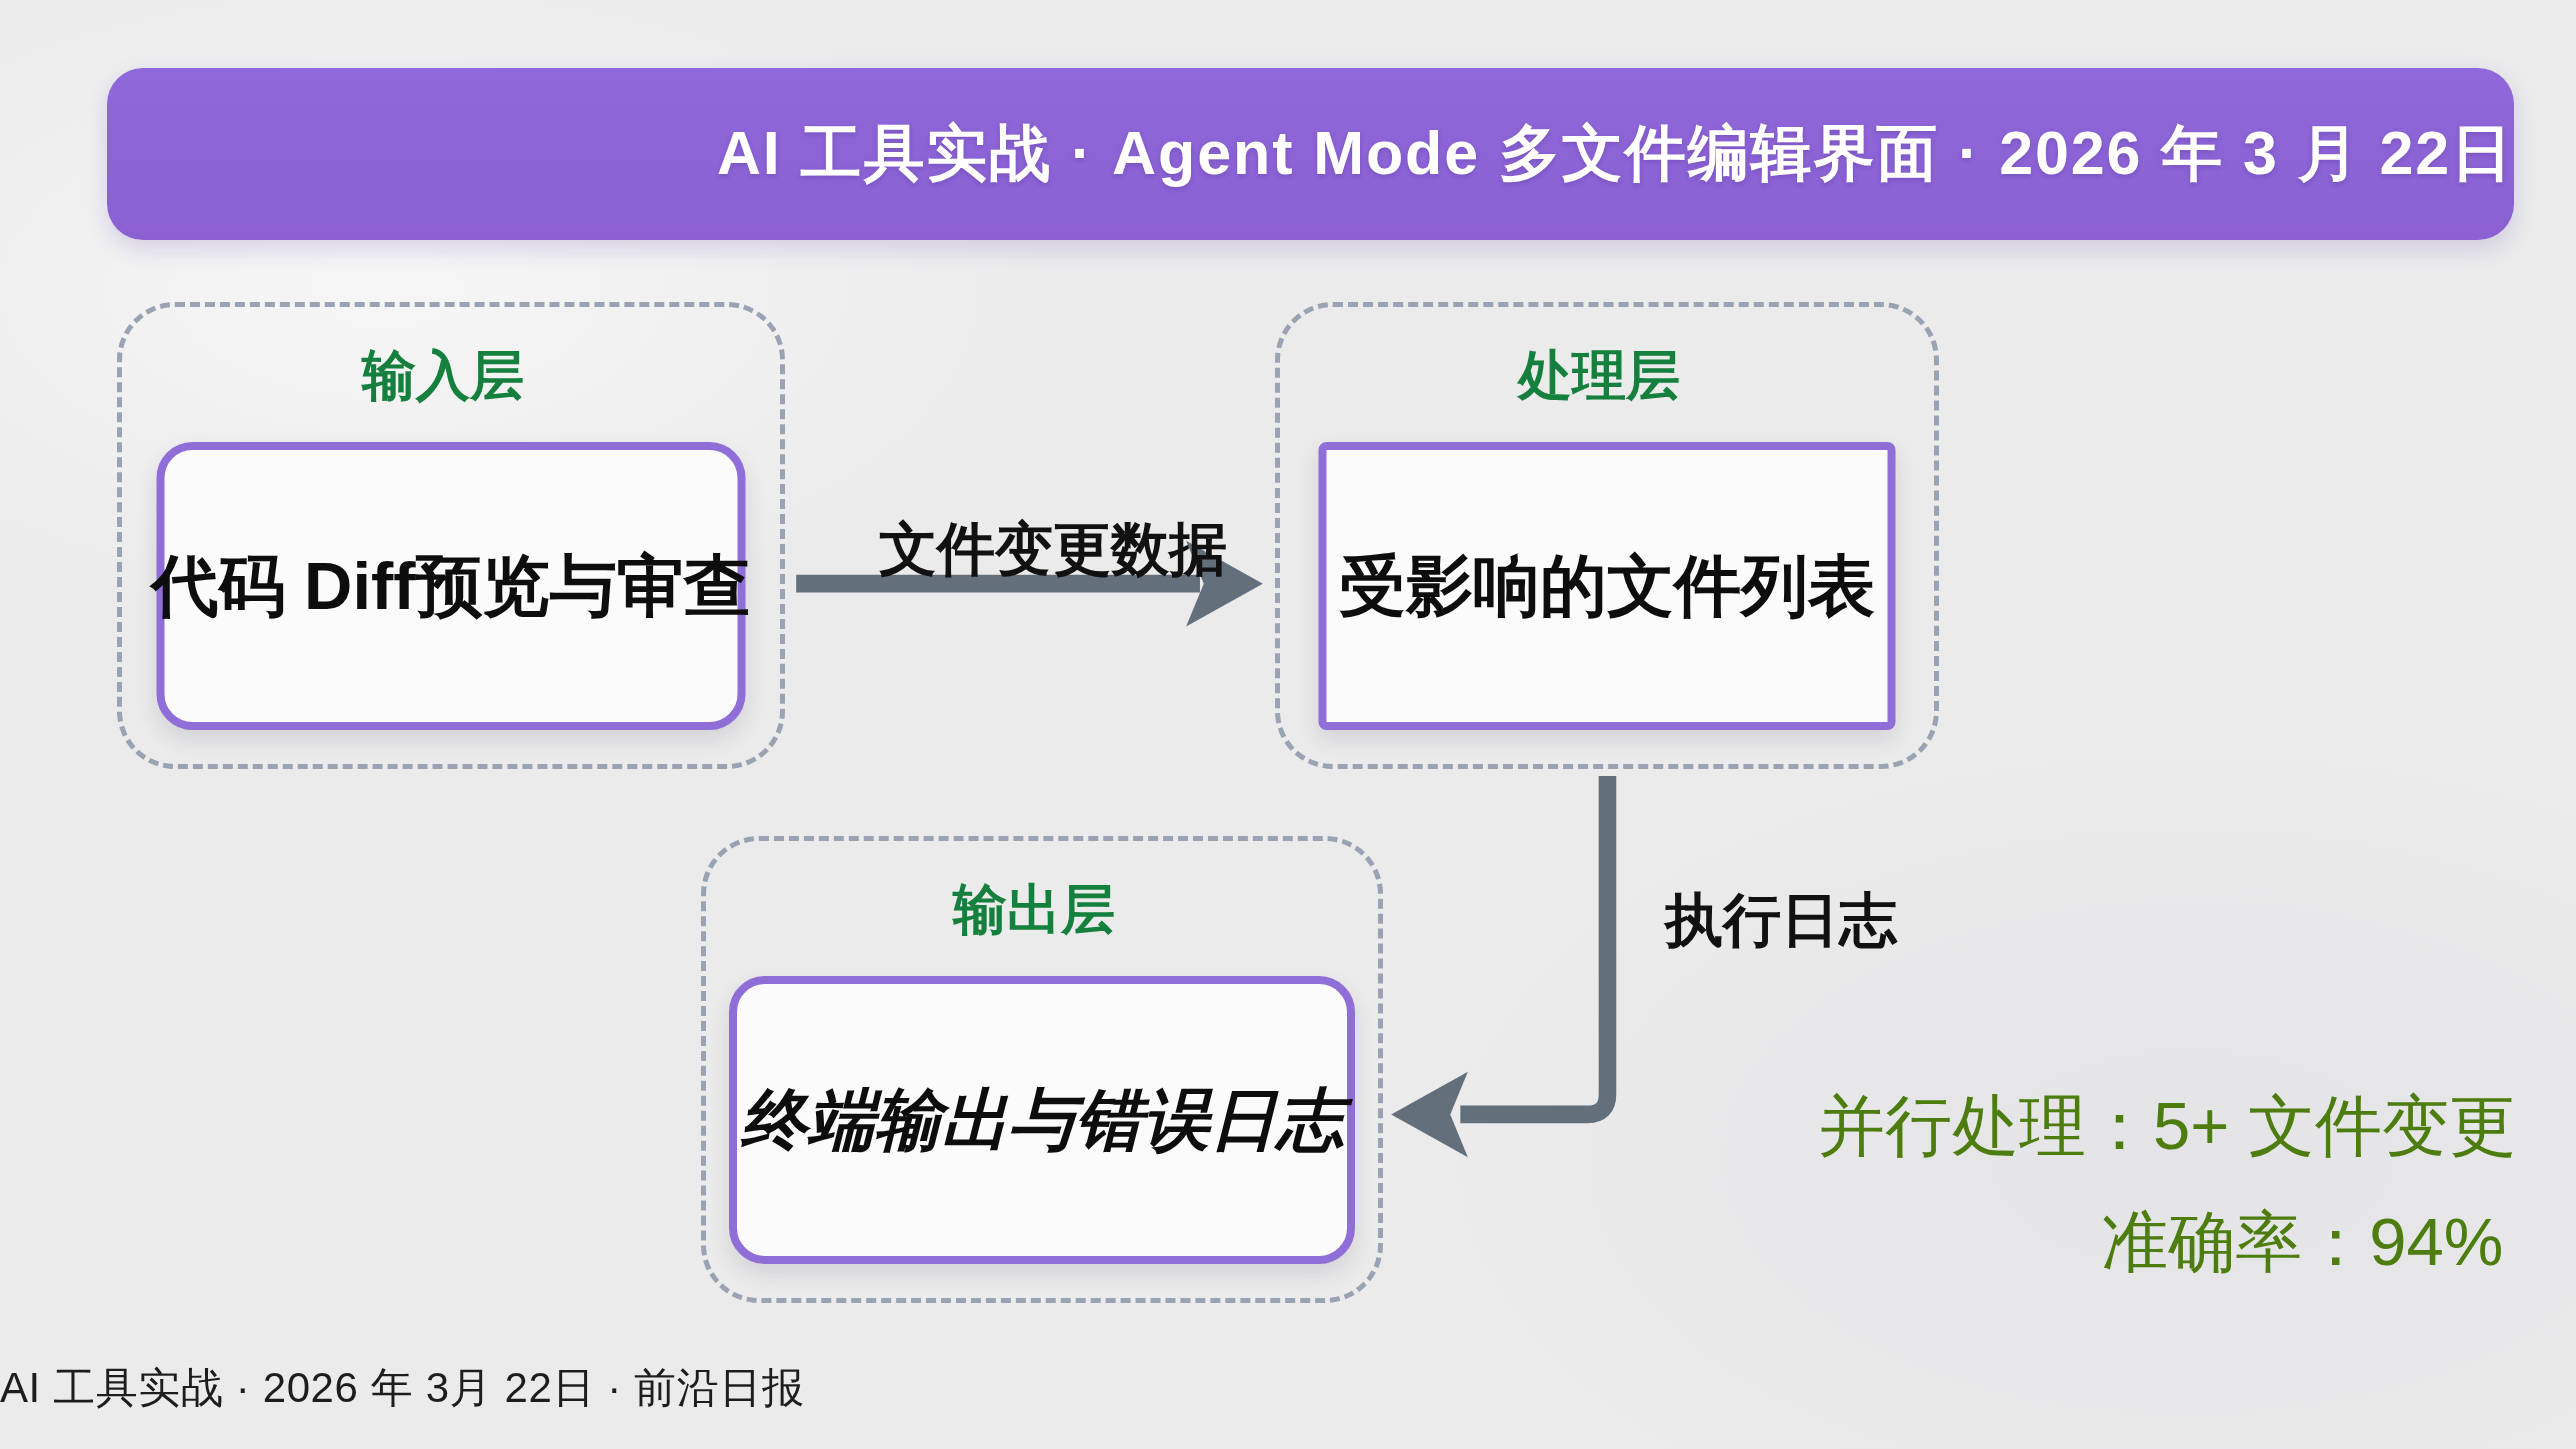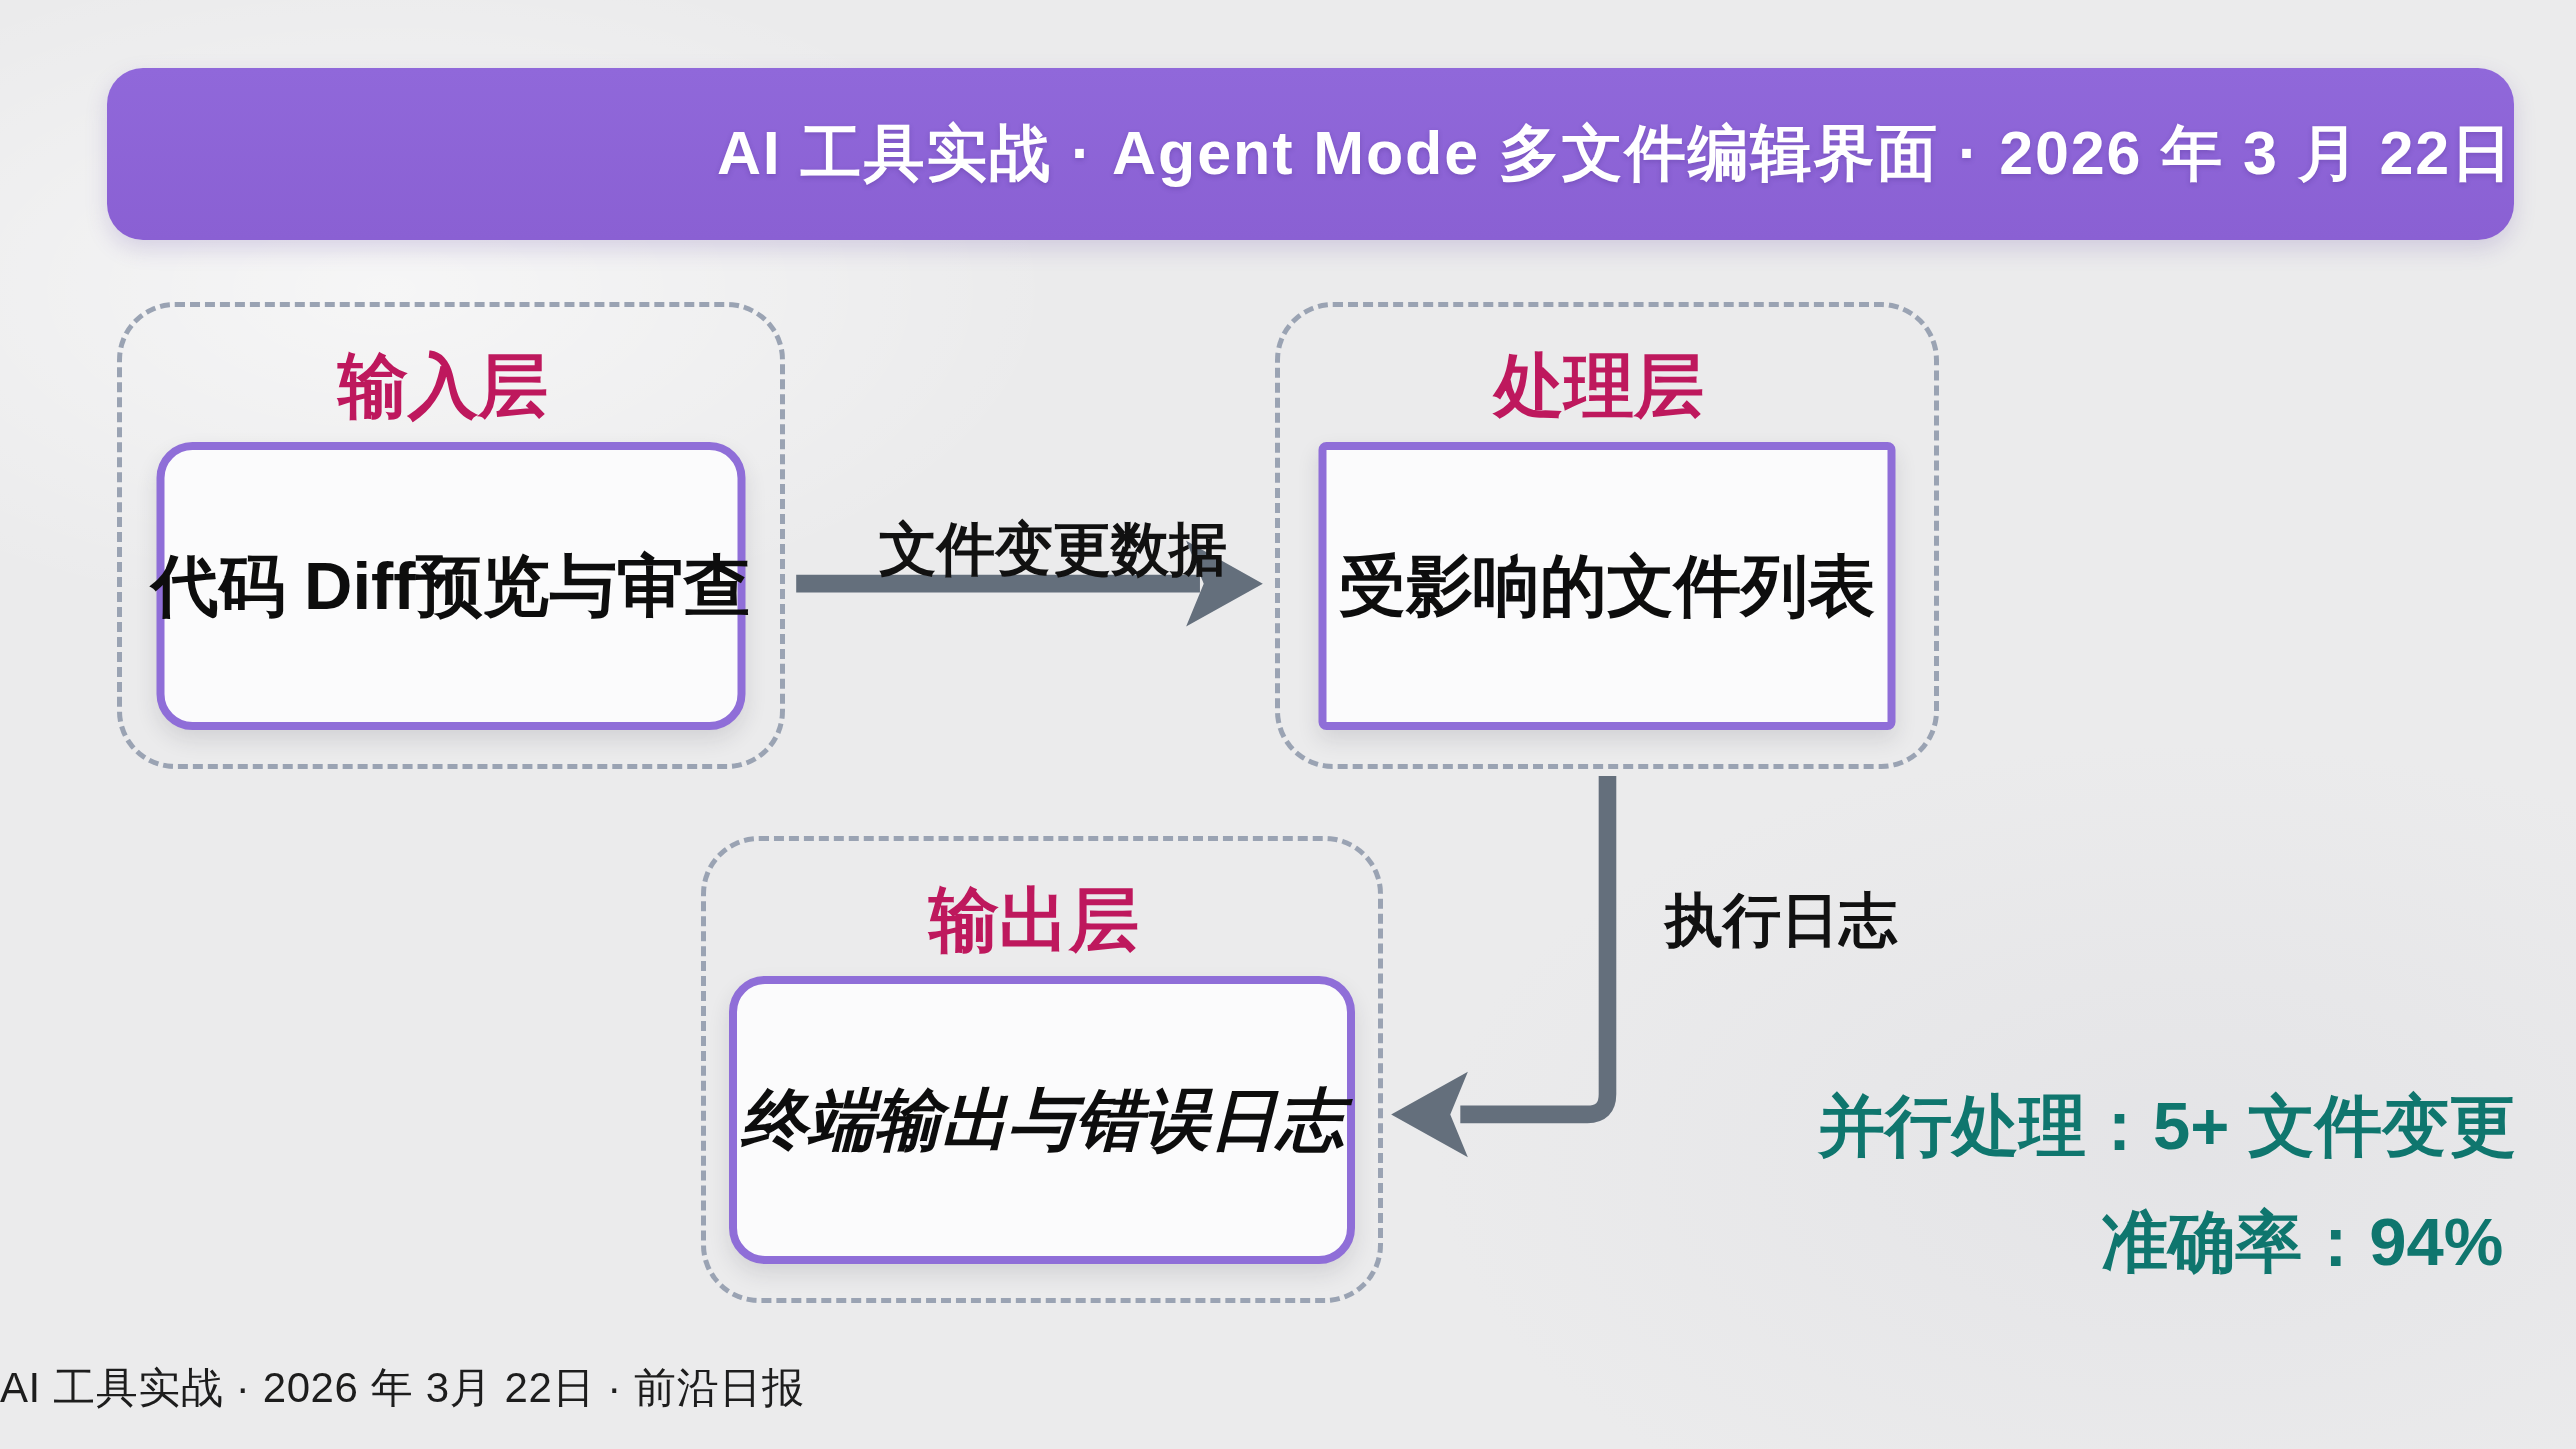--- a/index.html
+++ b/index.html
@@ -47,23 +47,23 @@
   }
   .layer-box.input   { left: 117px;  top: 302px;  width: 668px; height: 467px; }
   .layer-box.process { left: 1275px; top: 302px;  width: 664px; height: 467px; }
   .layer-box.output  { left: 701px; top: 836px; width: 682px; height: 467px; }
 
   .layer-title {
     position: absolute;
     left: 0; right: 16px;
     top: 33px;
     text-align: center;
-    font-size: 70px;
+    font-size: 54px;
     font-weight: bold;
-    color: #be185d;
+    color: #15803d;
   }
 
   .node-card {
     position: absolute;
     left: 50%;
     transform: translateX(-50%);
     background: #fbfbfc;
     border: 8.8px solid #8f6ed8;
     border-radius: 36px;
     box-sizing: border-box;
@@ -111,22 +111,22 @@
   }
 
   
   .stats {
     position: absolute;
     right: 60px; top: 1082px;
     text-align: right;
   }
   .stat-line {
     font-size: 67px;
-    font-weight: bold;
-    color: #0f766e;
+    font-weight: normal;
+    color: #4d7c0f;
     line-height: 1.3;
     white-space: nowrap;
   }
   .stat-line.second {
     margin-top: 29px;
     padding-right: 12.6px;
   }
 
   
   .footer {

